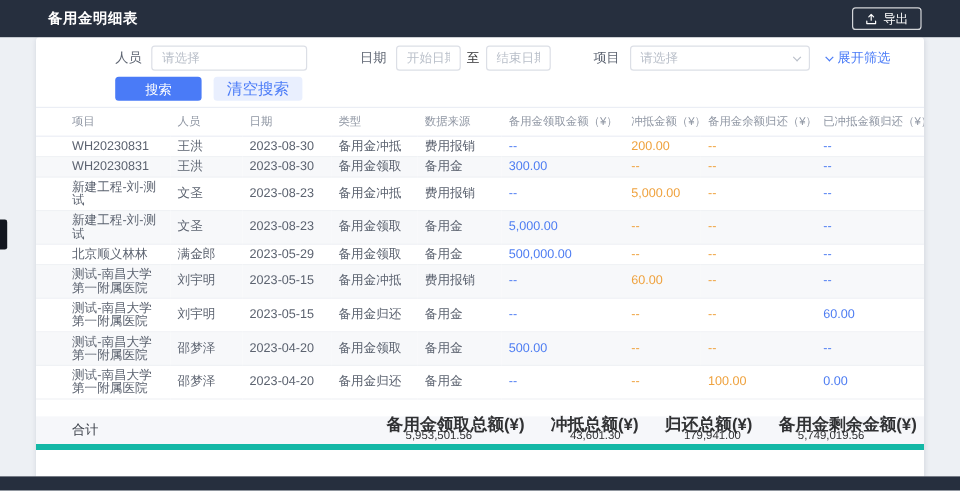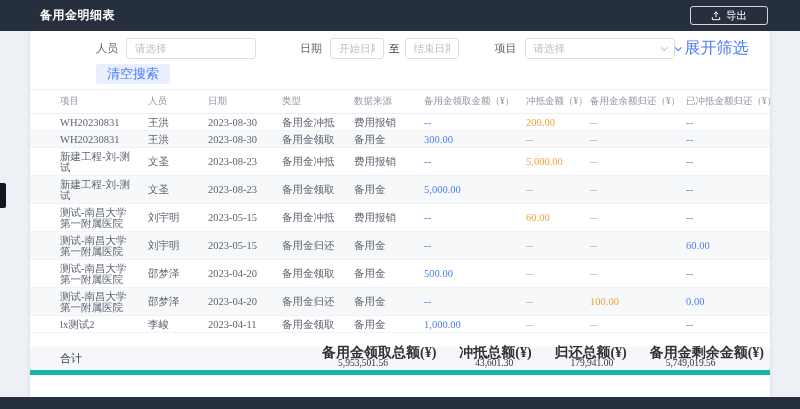--- a/index.html
+++ b/index.html
@@ -3,47 +3,47 @@
 <meta charset="utf-8">
 <style>
   * { box-sizing: border-box; margin: 0; padding: 0; }
   body { font-family: "Liberation Sans", "DejaVu Sans", sans-serif; background:#d8dce2; }
   .screen { position:relative; width:800px; height:409px; background:#edf0f4; overflow:hidden; }
 
   
   .topbar { position:absolute; top:0; left:0; width:100%; height:31px; background:#262f3e;
             display:flex; align-items:center; justify-content:space-between; padding:0 32px 0 40px; z-index:3; }
   .topbar h1 { font-size:12px; font-weight:bold; color:#ffffff; letter-spacing:0.5px; }
-  .export-btn { display:flex; align-items:center; gap:5px; height:19px; padding:0 20px;
+  .export-btn { display:flex; align-items:center; gap:5px; height:19px; padding:0 10px;
                 background:transparent; border:1px solid rgba(255,255,255,.8); color:#fff;
                 font-size:10.5px; border-radius:3px; cursor:pointer; font-family:Liberation Sans, sans-serif; }
 
   
   .card { position:absolute; top:31px; left:30px; right:30px; bottom:12px; background:#ffffff;
-          border-radius:3px 3px 0 0; box-shadow:0 1px 4px rgba(31,45,70,.12); overflow:hidden;font-family:Liberation Serif, serif; }
+          border-radius:3px 3px 0 0; box-shadow:0 1px 4px rgba(31,45,70,.12); overflow:hidden; }
 
   
   .filter-row { display:flex; align-items:center; padding:7px 28px 0 66px; height:28px; }
   .flabel { font-size:11px; color:#5f6673; margin-right:8px; white-space:nowrap; }
   .filter-row input { height:21px; border:1px solid #dcdfe6; border-radius:3px; font-size:10.5px;
                       padding:0 8px; color:#606266; outline:none; font-family:inherit; }
   .filter-row input::placeholder { color:#b9bfc9; }
   .fi { display:flex; align-items:center; }
   .fi-person input { width:130px; }
   .fi-person { margin-right:44px; }
   .fi-date { margin-right:36px; }
   .fi-date input { width:54px; }
   .to-label { font-size:10.5px; color:#303133; margin:0 5px; }
   .select { width:150px; height:21px; border:1px solid #dcdfe6; border-radius:3px; display:flex;
             align-items:center; justify-content:space-between; padding:0 8px; cursor:pointer; }
   .sel-ph { font-size:10.5px; color:#b9bfc9; }
   .chev { width:5px; height:5px; border-right:1.4px solid #b9bfc9; border-bottom:1.4px solid #b9bfc9;
           display:inline-block; transform:rotate(45deg) translateY(-1px); }
   .expand { margin-left:auto; display:flex; align-items:center; gap:5px; color:#4a7bf7;
-            font-size:16px; cursor:pointer; white-space:nowrap; }
+            font-size:11px; cursor:pointer; white-space:nowrap; }
   .expand .chev { border-color:#4a7bf7; }
 
   
   .btn-row { display:flex; gap:10px; padding:5px 0 5px 66px; }
   .search-btn { width:72px; height:20px; background:#4a7bf7; color:#fff; border:none; border-radius:3px;
                 font-size:11px; cursor:pointer; font-family:inherit; }
   .clear-btn { height:20px; padding:0 11px; background:#e9effe; color:#4a7bf7; border:none; border-radius:3px;
                font-size:13px; cursor:pointer; font-family:inherit; }
 
   
@@ -119,20 +119,21 @@
           <span class="chev"></span>
         </div>
       </div>
       <div class="expand">
         <span class="chev"></span>
         <span>展开筛选</span>
       </div>
     </div>
 
     <div class="btn-row">
+      <button class="search-btn">搜索</button>
       <button class="clear-btn">清空搜索</button>
     </div>
 
     <div class="table-wrap">
       <table>
         <colgroup>
           <col style="width:112px">
             <col style="width:60px">
             <col style="width:74px">
             <col style="width:72px">
@@ -194,20 +195,31 @@
               <td>文圣</td>
               <td>2023-08-23</td>
               <td>备用金领取</td>
               <td>备用金</td>
               <td class="c-blue">5,000.00</td>
               <td class="c-orange">--</td>
               <td class="c-orange">--</td>
               <td class="c-blue">--</td>
             </tr>
             <tr>
+              <td>北京顺义林林</td>
+              <td>满金郎</td>
+              <td>2023-05-29</td>
+              <td>备用金领取</td>
+              <td>备用金</td>
+              <td class="c-blue">500,000.00</td>
+              <td class="c-orange">--</td>
+              <td class="c-orange">--</td>
+              <td class="c-blue">--</td>
+            </tr>
+            <tr>
               <td>测试-南昌大学第一附属医院</td>
               <td>刘宇明</td>
               <td>2023-05-15</td>
               <td>备用金冲抵</td>
               <td>费用报销</td>
               <td class="c-blue">--</td>
               <td class="c-orange">60.00</td>
               <td class="c-orange">--</td>
               <td class="c-blue">--</td>
             </tr>
@@ -236,31 +248,20 @@
             <tr>
               <td>测试-南昌大学第一附属医院</td>
               <td>邵梦泽</td>
               <td>2023-04-20</td>
               <td>备用金归还</td>
               <td>备用金</td>
               <td class="c-blue">--</td>
               <td class="c-orange">--</td>
               <td class="c-orange">100.00</td>
               <td class="c-blue">0.00</td>
-            </tr>
-            <tr>
-              <td>lx测试2</td>
-              <td>李峻</td>
-              <td>2023-04-11</td>
-              <td>备用金领取</td>
-              <td>备用金</td>
-              <td class="c-blue">1,000.00</td>
-              <td class="c-orange">--</td>
-              <td class="c-orange">--</td>
-              <td class="c-blue">--</td>
             </tr>
           </tbody>
       </table>
     </div>
 
     <div class="summary">
       <span class="sum-label">合计</span>
       <div class="sum-items" id="sum-items">
           <span class="sum-item">
             <span class="sl">备用金领取总额(¥)</span>

